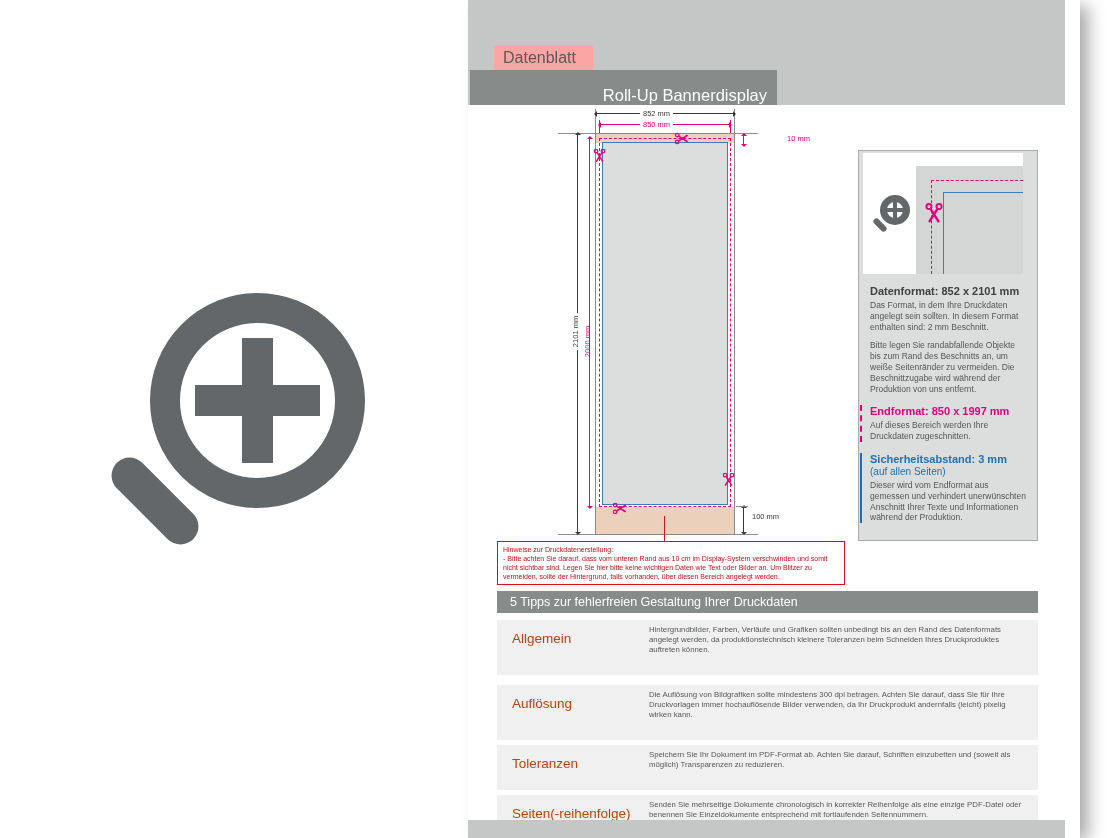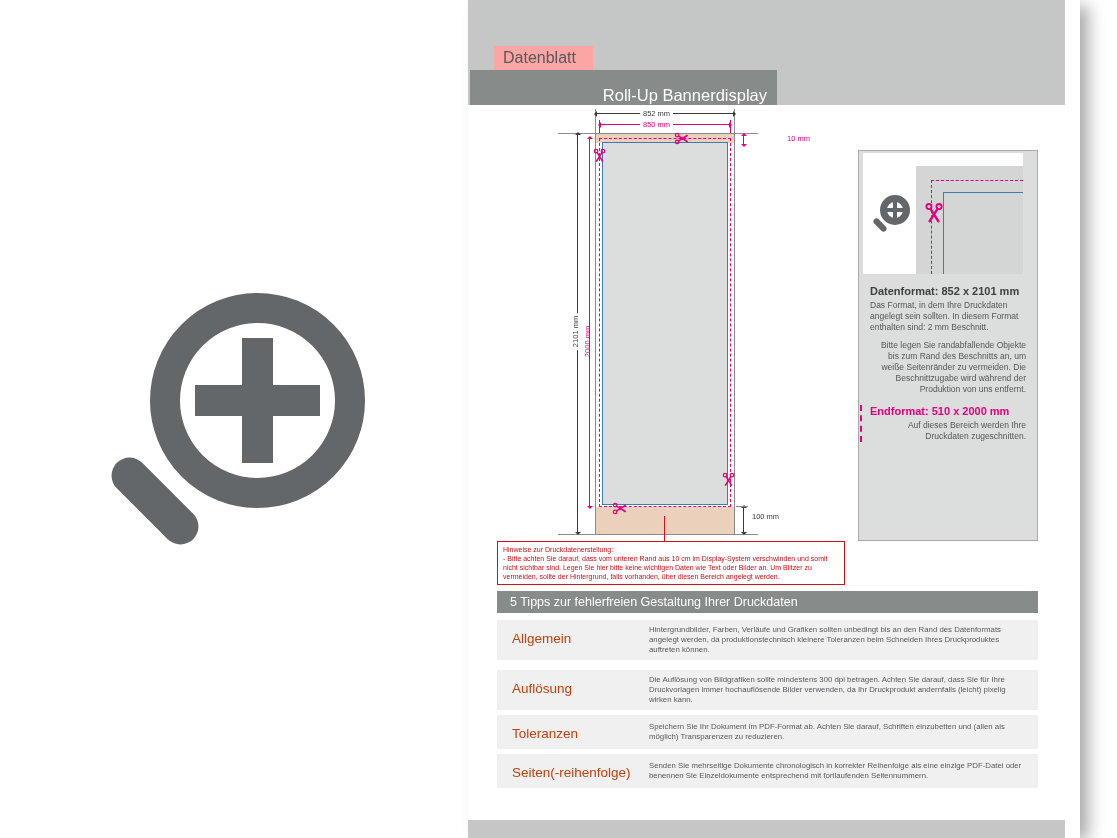--- a/index.html
+++ b/index.html
@@ -72,34 +72,34 @@
   .illu-safe { position:absolute; left:27px; top:26px; right:0; bottom:0; border-left:1px solid #3e7cb8; border-top:1px solid #3e7cb8; }
   #small-mag { left:8px; top:42px; width:44px; height:44px; }
   #small-mag .lens { left:9px; top:0; width:30px; height:30px; border-width:7px; }
   #small-mag .bar.h { left:16px; top:13px; width:16px; height:4px; }
   #small-mag .bar.v { left:22px; top:7px; width:4px; height:16px; }
   #small-mag .handle { left:1px; top:27px; width:16px; height:6px; }
   .side-text { position:absolute; left:0; top:130px; right:0; padding:4px 11px 0 11px; }
   .side-sec { margin-bottom:11px; }
   .side-sec h3 { font-size:11px; line-height:13px; color:#3f4041; margin-bottom:2px; }
   .side-sec p { font-size:8.5px; line-height:10.8px; color:#555657; margin-bottom:8px; }
-  .side-sec p:last-child { margin-bottom:0;text-align:right; }
+  .side-sec p:last-child { margin-bottom:0; }
   .sec-end { border-left:2px dashed #e5007d; padding-left:8px; margin-left:-10px; }
   .sec-end h3 { color:#e5007d; }
   .sec-safe { border-left:2px solid #1d71b8; padding-left:8px; margin-left:-10px; }
   .sec-safe h3 { color:#1d71b8; margin-bottom:0; }
   .sec-safe .sub { font-size:10px; line-height:12px; color:#1d71b8; margin-bottom:2px; }
 
   
   .tipsbar { position:absolute; left:29px; top:591px; width:541px; height:22px; background:#878c8b;
              color:#fff; font-size:12.5px; line-height:22px; padding-left:13px; }
   .tips { position:absolute; left:29px; top:620px; width:541px; }
   .tip-row { display:flex; background:#f0f0f0; margin-bottom:5px; }
   .tip-label { width:152px; flex:0 0 152px; color:#c2410c; font-size:13.5px; padding:11px 0 8px 15px; }
-  .tip-text { flex:1; color:#57585a; font-size:7.8px; line-height:10px; padding:5px 12px 5px 0; display:flex; align-items:center; }
+  .tip-text { flex:1; color:#57585a; font-size:7.8px; line-height:10px; padding:5px 12px 20px 0; display:flex; align-items:center; }
 </style>
 </head>
 <body>
 
 <svg width="0" height="0" style="position:absolute" aria-hidden="true">
   <symbol id="sym-scissors" viewBox="0 0 24 24">
     <circle cx="5" cy="6.5" r="2.8" fill="none" stroke="currentColor" stroke-width="2"></circle>
     <circle cx="5" cy="17.5" r="2.8" fill="none" stroke="currentColor" stroke-width="2"></circle>
     <path d="M7.4 8.2 L21 16.8 M7.4 15.8 L21 7.2" stroke="currentColor" stroke-width="2.6" fill="none" stroke-linecap="round"></path>
   </symbol>
@@ -199,41 +199,46 @@
           <div class="bar v"></div>
         </div>
       </div>
       <div class="side-text">
         <div class="side-sec">
           <h3>Datenformat: 852 x 2101 mm</h3>
           <p>Das Format, in dem Ihre Druckdaten angelegt sein sollten. In diesem Format enthalten sind: 2 mm Beschnitt.</p>
           <p>Bitte legen Sie randabfallende Objekte bis zum Rand des Beschnitts an, um weiße Seitenränder zu vermeiden. Die Beschnittzugabe wird während der Produktion von uns entfernt.</p>
         </div>
         <div class="side-sec sec-end">
-          <h3>Endformat: 510 x 2000 mm</h3>
+          <h3>Endformat: 850 x 1997 mm</h3>
           <p>Auf dieses Bereich werden Ihre Druckdaten zugeschnitten.</p>
+        </div>
+        <div class="side-sec sec-safe">
+          <h3>Sicherheitsabstand: 3 mm</h3>
+          <div class="sub">(auf allen Seiten)</div>
+          <p>Dieser wird vom Endformat aus gemessen und verhindert unerwünschten Anschnitt Ihrer Texte und Informationen während der Produktion.</p>
         </div>
       </div>
     </div>
 
     <div class="tipsbar">5 Tipps zur fehlerfreien Gestaltung Ihrer Druckdaten</div>
     <div class="tips">
       <div class="tip-row">
         <div class="tip-label">Allgemein</div>
         <div class="tip-text">Hintergrundbilder, Farben, Verläufe und Grafiken sollten unbedingt bis an den Rand des Datenformats angelegt werden, da produktionstechnisch kleinere Toleranzen beim Schneiden Ihres Druckproduktes auftreten können.</div>
       </div>
       <div class="tip-row">
       </div>
       <div class="tip-row">
         <div class="tip-label">Auflösung</div>
         <div class="tip-text">Die Auflösung von Bildgrafiken sollte mindestens 300 dpi betragen. Achten Sie darauf, dass Sie für Ihre Druckvorlagen immer hochauflösende Bilder verwenden, da Ihr Druckprodukt andernfalls (leicht) pixelig wirken kann.</div>
       </div>
       <div class="tip-row">
         <div class="tip-label">Toleranzen</div>
-        <div class="tip-text">Speichern Sie Ihr Dokument im PDF-Format ab. Achten Sie darauf, Schriften einzubetten und (allen als möglich) Transparenzen zu reduzieren.</div>
+        <div class="tip-text">Speichern Sie Ihr Dokument im PDF-Format ab. Achten Sie darauf, Schriften einzubetten und (soweit als möglich) Transparenzen zu reduzieren.</div>
       </div>
       <div class="tip-row">
         <div class="tip-label">Seiten(-reihenfolge)</div>
         <div class="tip-text">Senden Sie mehrseitige Dokumente chronologisch in korrekter Reihenfolge als eine einzige PDF-Datei oder benennen Sie Einzeldokumente entsprechend mit fortlaufenden Seitennummern.</div>
       </div>
     </div>
 
     <div class="bottomband"></div>
   </div>
 </div>

